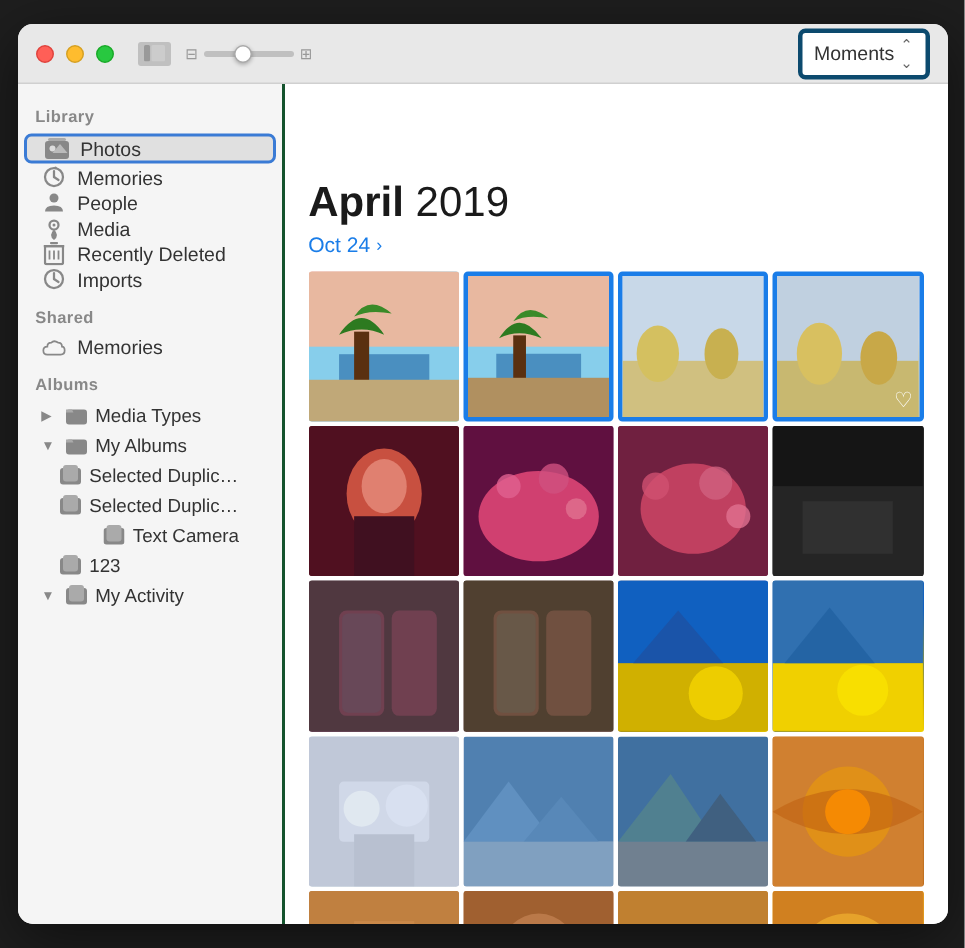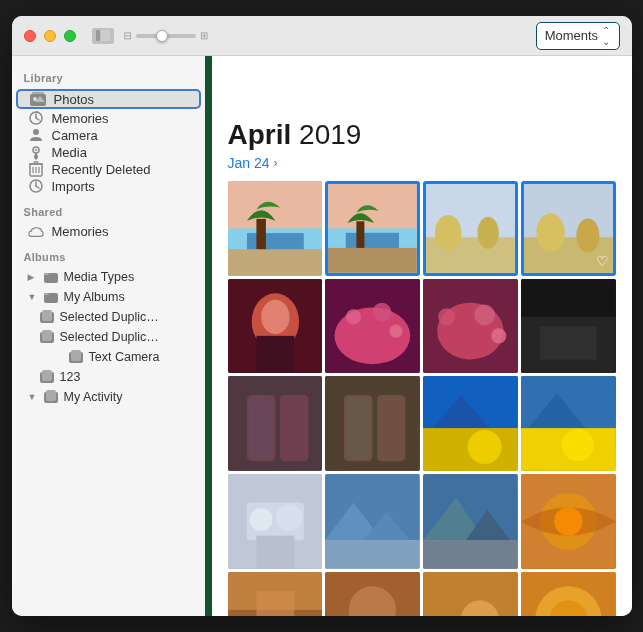--- a/index.html
+++ b/index.html
@@ -81,35 +81,35 @@
       top: -4px;
       left: 20px;
       box-shadow: 0 1px 3px rgba(0,0,0,0.3);
     }
     .moments-dropdown {
       margin-left: auto;
       display: flex;
       align-items: center;
       gap: 4px;
       background: white;
-      border: 1px solid #0c4a6e;
+      border: 3px solid #0c4a6e;
       border-radius: 5px;
       padding: 2px 8px;
       font-size: 13px;
       color: #333;
     }
     .content {
       display: flex;
       flex: 1;
       overflow: hidden;
     }
     .sidebar {
-      width: 200px;
+      width: 178px;
       background: #f5f5f5;
-      border-right: 7px solid #14532d;
+      border-right: 2px solid #14532d;
       overflow-y: auto;
       flex-shrink: 0;
       padding: 10px 0;
     }
     .sidebar-section-label {
       font-size: 11px;
       font-weight: 600;
       color: #888;
       padding: 6px 12px 4px 12px;
       letter-spacing: 0.3px;
@@ -287,21 +287,21 @@
         <span class="sidebar-item-label">Memories</span>
       </div>
 
       <div class="sidebar-item">
         <div class="sidebar-item-icon">
           <svg width="16" height="16" viewBox="0 0 16 16">
             <circle cx="8" cy="5" r="3" fill="#888"></circle>
             <path d="M2 14 Q2 10 8 10 Q14 10 14 14" fill="#888"></path>
           </svg>
         </div>
-        <span class="sidebar-item-label">Camera</span>
+        <span class="sidebar-item-label">People</span>
       </div>
 
       <div class="sidebar-item">
         <div class="sidebar-item-icon">
           <svg width="16" height="16" viewBox="0 0 16 16">
             <circle cx="8" cy="6" r="3" fill="none" stroke="#888" stroke-width="1.5"></circle>
             <circle cx="8" cy="6" r="1" fill="#888"></circle>
             <path d="M8 9 Q4 13 8 16 Q12 13 8 9" fill="#888"></path>
           </svg>
         </div>
@@ -404,21 +404,21 @@
           <rect x="2" y="0" width="10" height="11" rx="2" fill="#aaa"></rect>
         </svg>
         <span>My Activity</span>
       </div>
     </div>
 
     <div class="main-content">
       <div class="date-header">
         <div class="date-title"><strong>April</strong> <span style="font-weight:300;">2019</span></div>
         <div class="date-subtitle">
-          <span>Jan 24</span>
+          <span>Oct 24</span>
           <span style="color:#1a7de8; font-size:12px;">›</span>
         </div>
       </div>
 
       <div class="photo-grid">
 
         <div class="photo-cell photo-1">
           <div class="photo-inner">
             <svg width="100%" height="100%" viewBox="0 0 100 100" preserveAspectRatio="xMidYMid slice">
               <rect width="100" height="100" fill="#e8b8a0"></rect>

